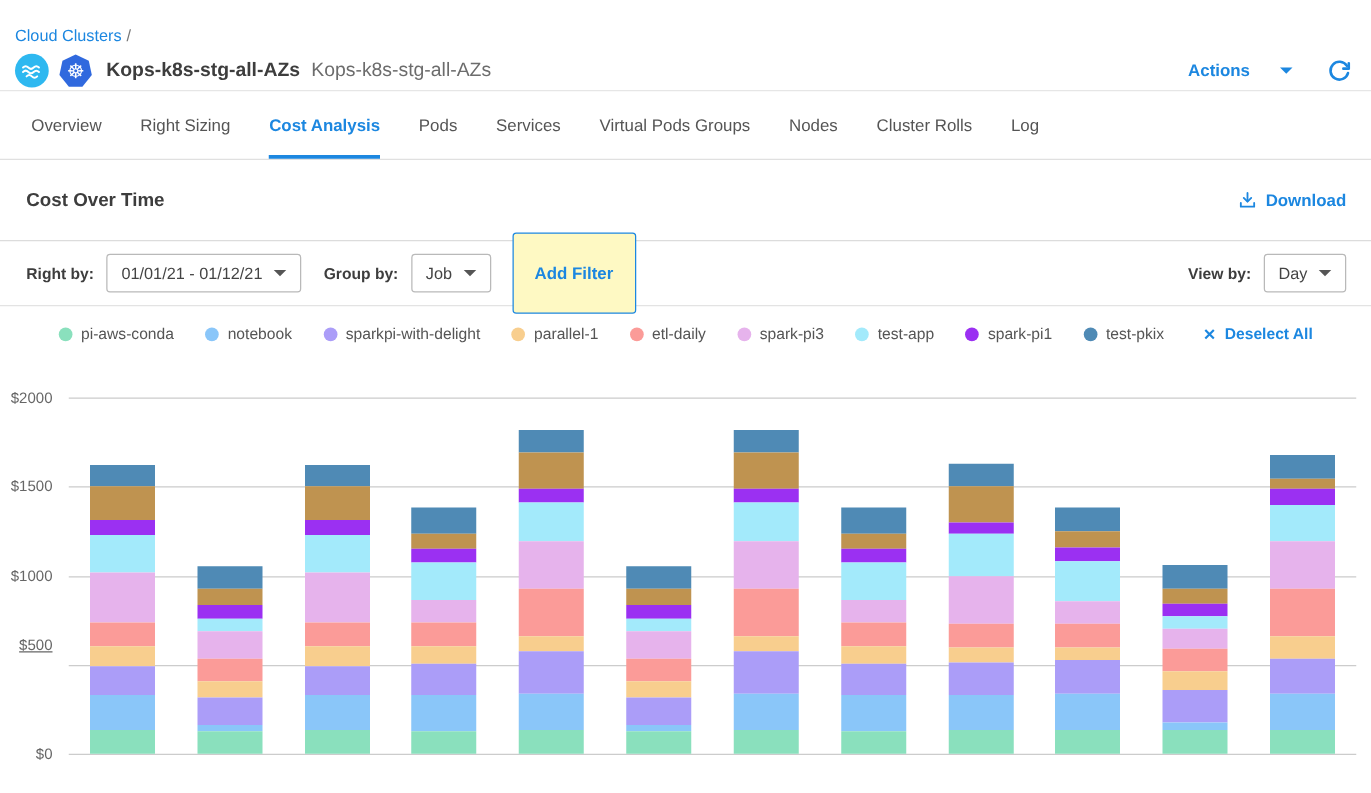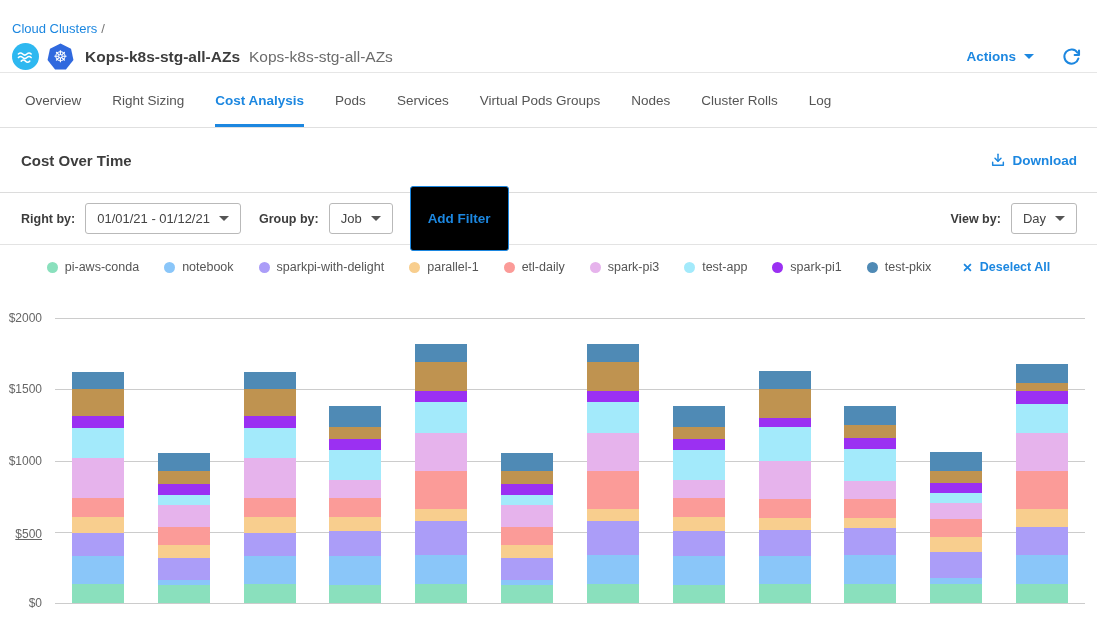--- a/index.html
+++ b/index.html
@@ -13,21 +13,21 @@
   .breadcrumb .crumb-sep { color:#777; margin-left:4px; }
   .title-row { display:flex; align-items:center; margin-top:7px; }
   .icon-ocean { width:27px; height:27px; border-radius:50%; background:#2eb8f0;
     display:flex; align-items:center; justify-content:center; flex:0 0 auto; }
   .icon-k8s { width:27px; height:27px; background:#3069de; margin-left:8px; flex:0 0 auto;
     clip-path:polygon(50% 2%, 89% 21%, 98% 63%, 70% 98%, 30% 98%, 2% 63%, 11% 21%);
     display:flex; align-items:center; justify-content:center; color:#fff; font-size:16px; }
   .cluster-title { font-size:15.5px; font-weight:bold; color:#3d3d3d; margin-left:11px; }
   .cluster-subtitle { font-size:15.5px; color:#6c6c6c; margin-left:9px; }
   .header-right { margin-left:auto; display:flex; align-items:center; gap:28px; }
-  .actions-btn { display:flex; align-items:center; gap:8px; color:#1c87e0;
+  .actions-btn { display:flex; align-items:center; gap:24px; color:#1c87e0;
     font-size:13.5px; font-weight:bold; cursor:pointer; }
   .caret { width:0; height:0; border-left:5px solid transparent;
     border-right:5px solid transparent; border-top:5px solid #1c87e0; }
   .caret-dark { border-top-color:#555; }
   .refresh-btn { cursor:pointer; display:flex; align-items:center; }
 
   
   .tabs { display:flex; gap:31px; padding-left:25px; height:55px;
     border-bottom:1px solid #e0e0e0; align-items:stretch; }
   .tab { display:flex; align-items:center; font-size:13.5px; color:#555;
@@ -43,21 +43,21 @@
 
   
   .filter-row { display:flex; align-items:center; height:52px;
     border-bottom:1px solid #e3e3e3; padding:0 20px 0 21px; }
   .filter-label { font-size:12.5px; font-weight:bold; color:#3d3d3d; }
   .selectbox { display:flex; align-items:center; gap:9px; border:1px solid #b9b9b9;
     border-radius:3px; padding:7px 11px; font-size:13px; color:#444; cursor:pointer;
     background:#fff; margin-left:10px; }
   .group-label { margin-left:18px; }
   .btn-outline { border:1px solid #1c87e0; color:#1c87e0; font-weight:bold;
-    border-radius:3px; padding:24px 17px; font-size:13.5px; background:#000000;
+    border-radius:3px; padding:24px 17px; font-size:13.5px; background:#fef9c3;
     cursor:pointer; margin-left:17px; }
   .viewby-wrap { margin-left:auto; display:flex; align-items:center; }
 
   
   .legend-row { display:flex; align-items:center; justify-content:center; gap:25px;
     height:44px; font-size:12.5px; color:#555; }
   .legend-item { display:flex; align-items:center; gap:7px; cursor:pointer; }
   .legend-dot { width:11px; height:11px; border-radius:50%; flex:0 0 auto; }
   .deselect { color:#1c87e0; font-weight:bold; display:flex; align-items:center;
     gap:7px; cursor:pointer; margin-left:6px; }
@@ -193,21 +193,21 @@
     </span>
     <span class="deselect">
       <span>✕</span>
       <span>Deselect All</span>
     </span>
   </div>
 
 <div class="chart-wrap">
   <div class="yticks" id="yticks">
       <div class="ytick" style="top: 285px;">$0</div>
-      <div class="ytick" style="top: 216px; text-decoration: underline;">$500</div>
+      <div class="ytick" style="top: 198px; text-decoration: underline;">$500</div>
       <div class="ytick" style="top: 142.5px;">$1000</div>
       <div class="ytick" style="top: 71.25px;">$1500</div>
       <div class="ytick" style="top: 0px;">$2000</div>
     </div>
   <div class="plot" id="plot">
       <div class="gridline" style="top: 285px; background: rgb(204, 204, 204);"></div>
       <div class="gridline" style="top: 213.75px; background: rgb(204, 204, 204);"></div>
       <div class="gridline" style="top: 142.5px; background: rgb(204, 204, 204);"></div>
       <div class="gridline" style="top: 71.25px; background: rgb(204, 204, 204);"></div>
       <div class="gridline" style="top: 0px; background: rgb(204, 204, 204);"></div>

